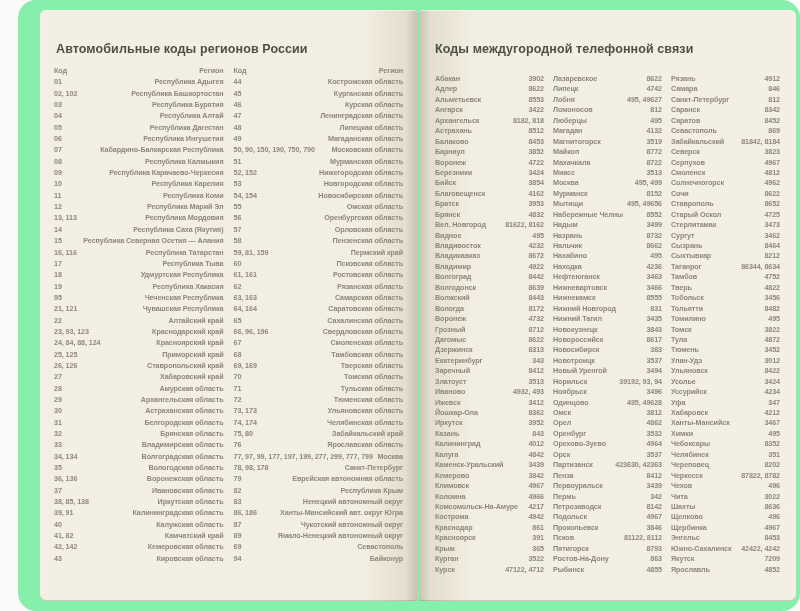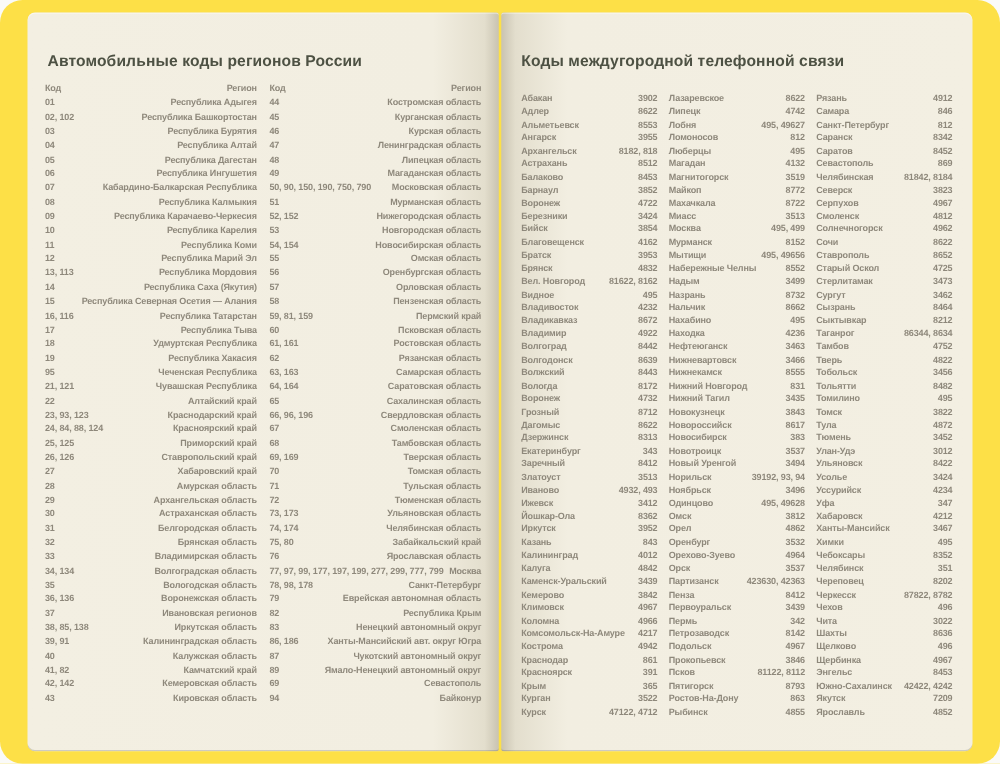--- a/index.html
+++ b/index.html
@@ -4,23 +4,24 @@
 <style>
   html,body{margin:0;padding:0;}
   body{
     width:800px;height:611px;position:relative;
     background:#fafaf8;
     font-family:"Liberation Sans", sans-serif;
     -webkit-font-smoothing:antialiased;
   }
   .notebook{
     position:absolute;inset:0;
-    background:#fde047;
+    background:#86efac;
     border-radius:18px;
     overflow:hidden;
+    margin-left:18px;
   }
   .page{
     position:absolute;top:10px;height:591px;width:377px;
     overflow:hidden;
     box-shadow:inset 0 1px 0 rgba(255,255,255,.45), inset 0 -1px 0 rgba(0,0,0,.15);
   }
   .page-left{
     left:22px;border-radius:6px 2px 2px 6px;
     background:linear-gradient(to right,#f3efe2 0%,#f2eee1 86%,#e3decd 97%,#c9c3b1 100%);
   }
@@ -201,21 +202,21 @@
             <div class="row">
               <span class="c0">35</span>
               <span class="c1">Вологодская область</span>
             </div>
             <div class="row">
               <span class="c0">36, 136</span>
               <span class="c1">Воронежская область</span>
             </div>
             <div class="row">
               <span class="c0">37</span>
-              <span class="c1">Ивановская регионов</span>
+              <span class="c1">Ивановская область</span>
             </div>
             <div class="row">
               <span class="c0">38, 85, 138</span>
               <span class="c1">Иркутская область</span>
             </div>
             <div class="row">
               <span class="c0">39, 91</span>
               <span class="c1">Калининградская область</span>
             </div>
             <div class="row">
@@ -430,21 +431,21 @@
           <div class="row">
             <span class="c0">Адлер</span>
             <span class="c1">8622</span>
           </div>
           <div class="row">
             <span class="c0">Альметьевск</span>
             <span class="c1">8553</span>
           </div>
           <div class="row">
             <span class="c0">Ангарск</span>
-            <span class="c1">3955</span>
+            <span class="c1">3422</span>
           </div>
           <div class="row">
             <span class="c0">Архангельск</span>
             <span class="c1">8182, 818</span>
           </div>
           <div class="row">
             <span class="c0">Астрахань</span>
             <span class="c1">8512</span>
           </div>
           <div class="row">
@@ -829,21 +830,21 @@
           </div>
           <div class="row">
             <span class="c0">Саратов</span>
             <span class="c1">8452</span>
           </div>
           <div class="row">
             <span class="c0">Севастополь</span>
             <span class="c1">869</span>
           </div>
           <div class="row">
-            <span class="c0">Челябинская</span>
+            <span class="c0">Забайкальский</span>
             <span class="c1">81842, 8184</span>
           </div>
           <div class="row">
             <span class="c0">Северск</span>
             <span class="c1">3823</span>
           </div>
           <div class="row">
             <span class="c0">Серпухов</span>
             <span class="c1">4967</span>
           </div>

